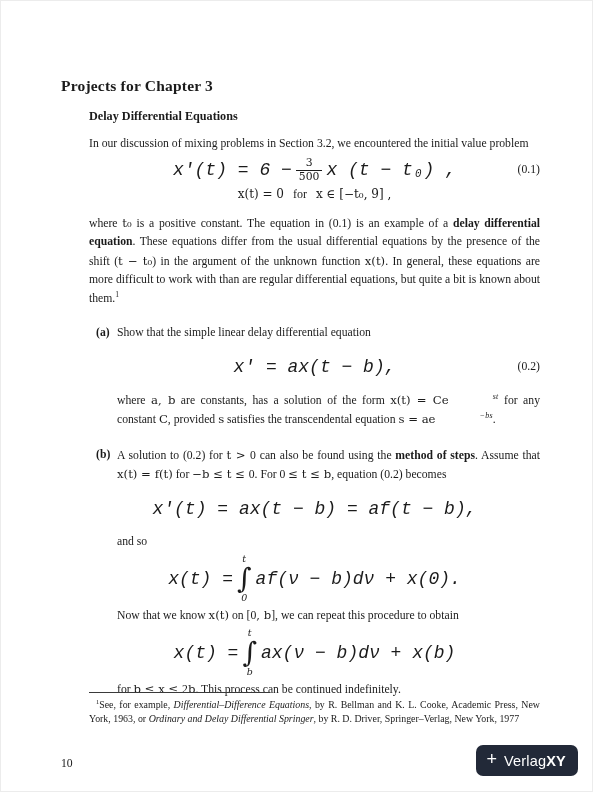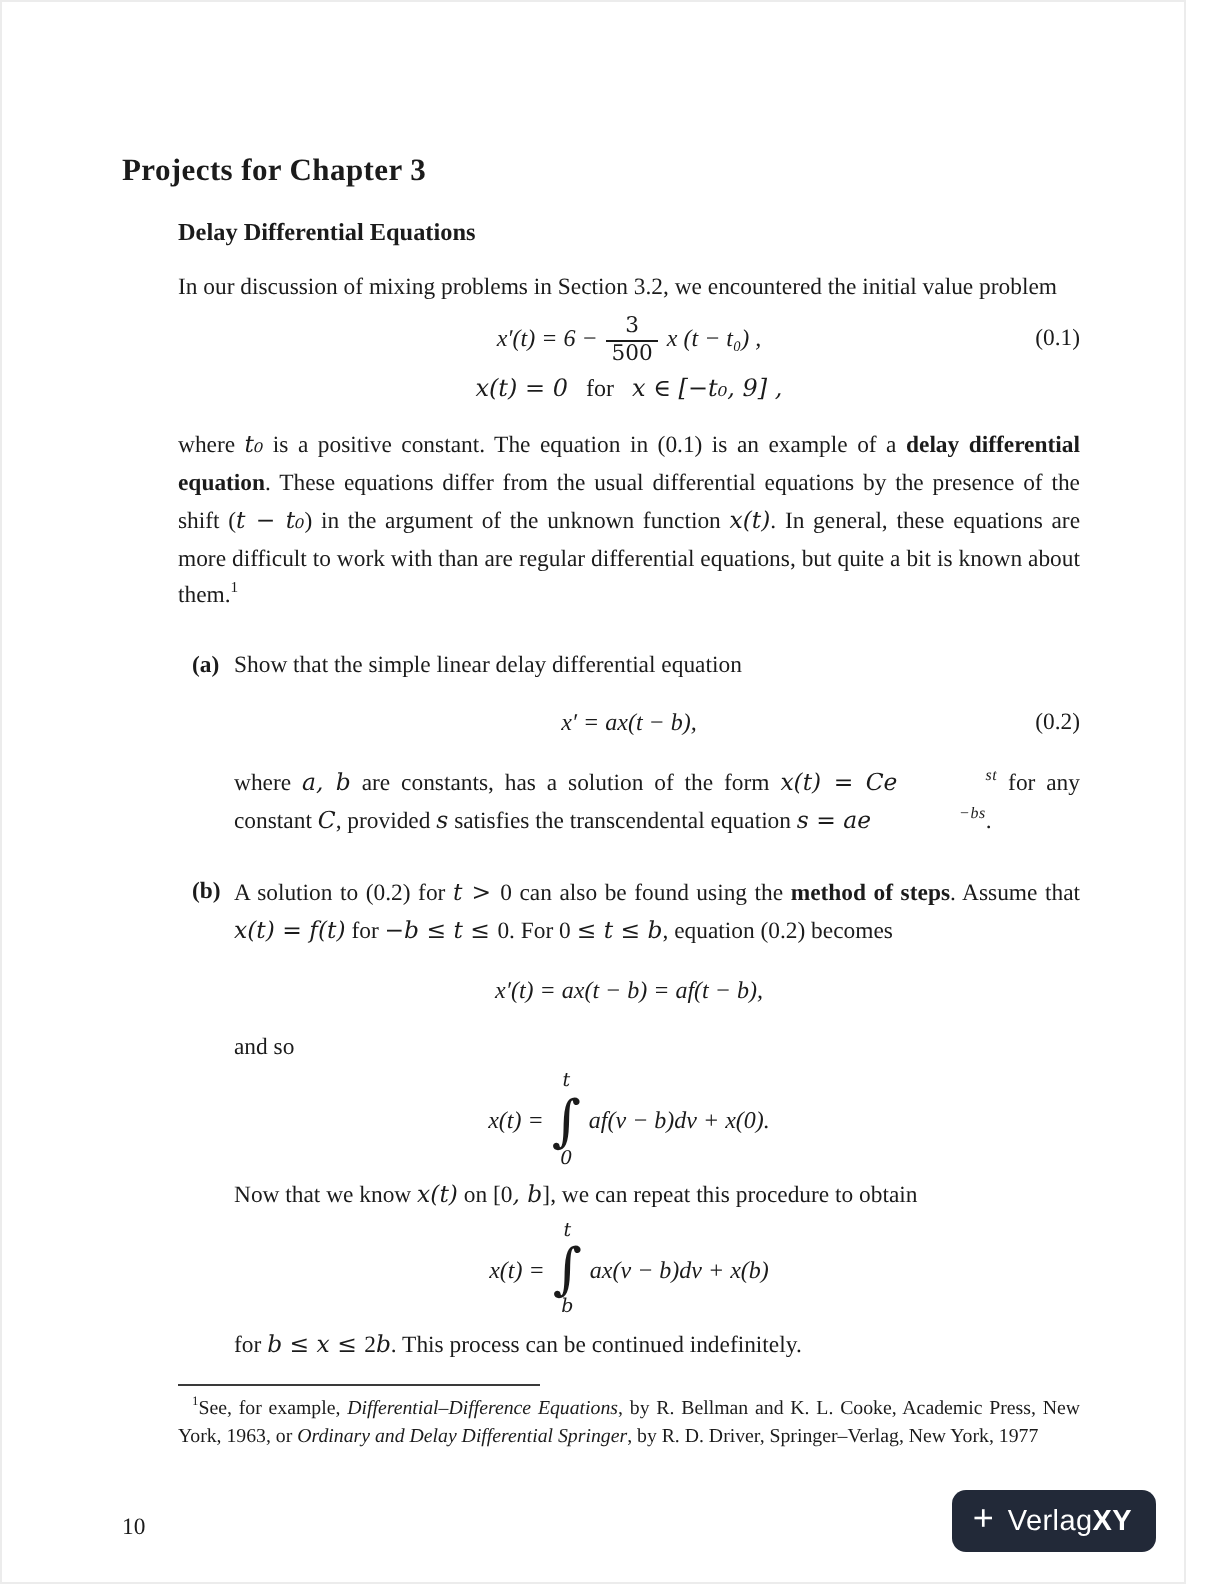--- a/index.html
+++ b/index.html
@@ -4,22 +4,22 @@
 <style>
   * { margin:0; padding:0; box-sizing:border-box; }
   html,body { background:#ffffff; }
   body { font-family:"Liberation Serif","DejaVu Serif",serif; color:#1b1b1b; }
   .page { width:593px; height:792px; position:relative; background:#fff;
           box-shadow: inset 0 0 0 1px #ececec; padding:77px 72px 0 61px; overflow:hidden; }
   .title { font-size:15.5px; font-weight:bold; letter-spacing:.2px; }
   .content { margin-left:28px; margin-top:14px; width:451px; }
   .heading { font-size:12.2px; font-weight:bold; line-height:1.2; margin-bottom:11px; }
   .para { font-size:11.7px; line-height:1.58; text-align:justify; }
-  .m { font-family:"DejaVu Serif",serif; font-style:italic; }
-  .math { font-family:Liberation Serif, serif; font-style:italic; font-size:12px; }
+  .m { font-family:"DejaVu Serif",serif; }
+  .math { font-family:Liberation Mono, monospace; font-style:italic; font-size:18px; }
   .b { font-weight:bold; }
   .i { font-style:italic; }
   .sup { vertical-align:super; font-size:0.65em; line-height:0; }
   .msup { font-family:Liberation Serif, serif; font-style:italic; vertical-align:super;
           font-size:0.68em; line-height:0; letter-spacing:.3px;padding-left:44px; }
   .eqblock { margin:4px 0 10px; }
   .eqblock .eqline + .eqline { margin-top:3px; }
   .eqline { display:flex; justify-content:center; align-items:center; position:relative;
             font-size:12px; line-height:1.45; }
   .eqnum { position:absolute; right:0; top:50%; transform:translateY(-50%);

